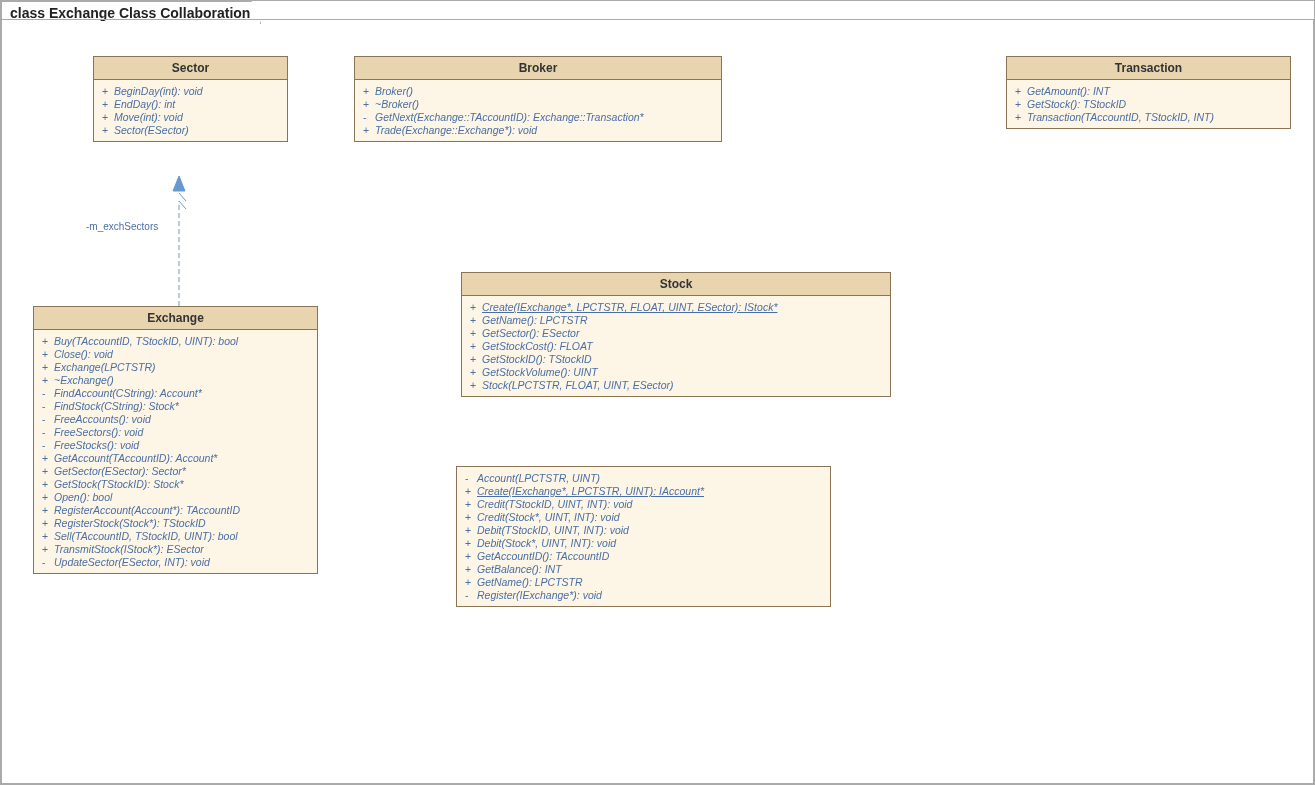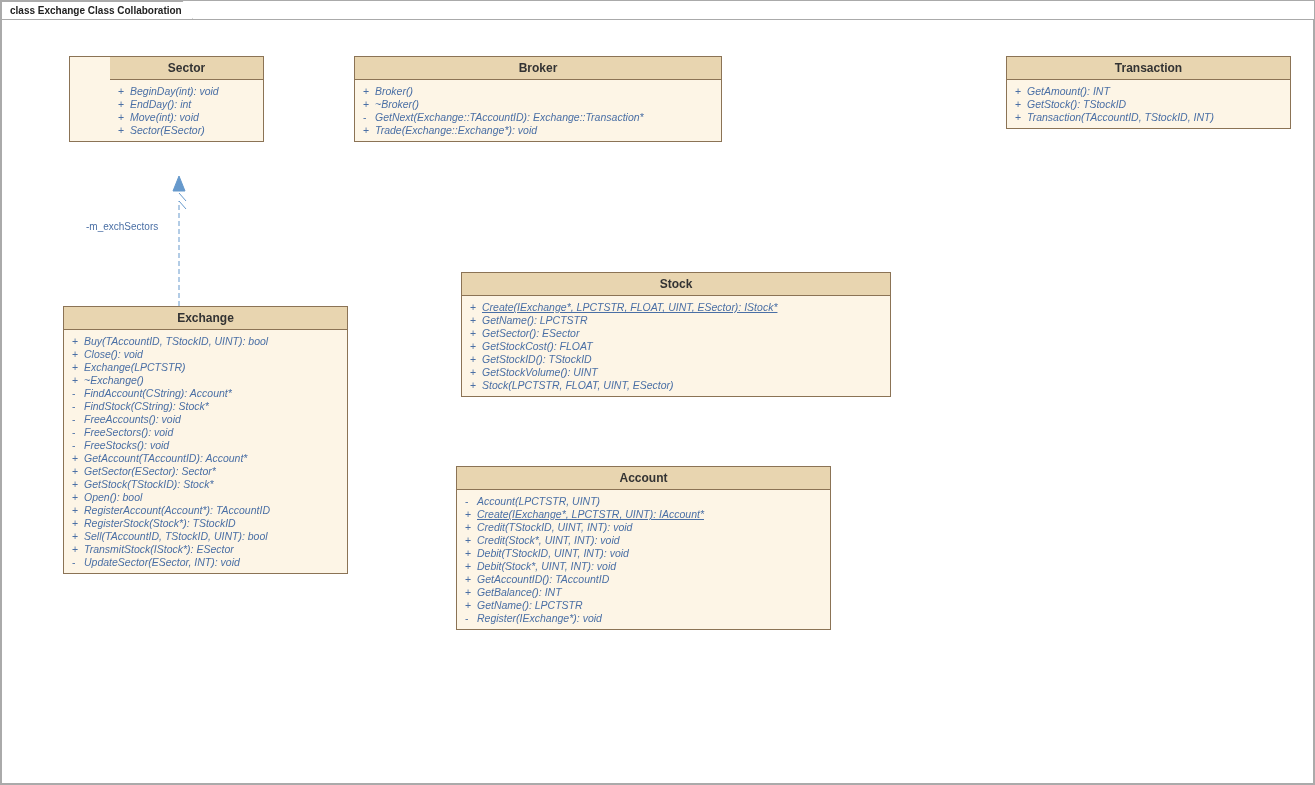--- a/index.html
+++ b/index.html
@@ -22,21 +22,21 @@
     }
 
     .tab-label {
       position: absolute;
       top: 0;
       left: 0;
       background: #fff;
       border: 1px solid #aaa;
       border-bottom: none;
       padding: 3px 10px 3px 8px;
-      font-size: 10px;
+      font-size: 14px;
       font-weight: bold;
       color: #222;
       clip-path: polygon(0 0, calc(100% - 10px) 0, 100% 100%, 0 100%);
     }
 
     .diagram-border {
       position: absolute;
       top: 18px;
       left: 0;
       right: 0;
@@ -120,21 +120,21 @@
     <polygon points="178,175 172,190 184,190" fill="#6699cc" stroke="#6699cc" stroke-width="1"></polygon>
 
     <polygon points="178,305 172,318 184,318" fill="white" stroke="#6699cc" stroke-width="1"></polygon>
 
     <line x1="178" y1="192" x2="185" y2="200" stroke="#6699cc" stroke-width="1"></line>
     <line x1="178" y1="200" x2="185" y2="208" stroke="#6699cc" stroke-width="1"></line>
   </svg>
 
   <div class="label-text" style="left: 85px; top: 220px;">-m_exchSectors</div>
 
-  <div class="uml-class" style="left: 68px; top: 55px; width: 195px; padding-left: 40px;">
+  <div class="uml-class" style="left: 92px; top: 55px; width: 195px;">
     <div class="uml-class-header">Sector</div>
     <div class="uml-class-body">
       <div class="uml-member">
         <span class="visibility">+</span>
         <span class="member-text">BeginDay(int): void</span>
       </div>
       <div class="uml-member">
         <span class="visibility">+</span>
         <span class="member-text">EndDay(): int</span>
       </div>
@@ -182,21 +182,21 @@
         <span class="visibility">+</span>
         <span class="member-text">GetStock(): TStockID</span>
       </div>
       <div class="uml-member">
         <span class="visibility">+</span>
         <span class="member-text">Transaction(TAccountID, TStockID, INT)</span>
       </div>
     </div>
   </div>
 
-  <div class="uml-class" style="left: 62px; top: 305px; width: 285px;">
+  <div class="uml-class" style="left: 32px; top: 305px; width: 285px;">
     <div class="uml-class-header">Exchange</div>
     <div class="uml-class-body">
       <div class="uml-member">
           <span class="visibility">+</span>
           <span class="member-text">Buy(TAccountID, TStockID, UINT): bool</span>
         </div>
       <div class="uml-member">
           <span class="visibility">+</span>
           <span class="member-text">Close(): void</span>
         </div>
@@ -295,21 +295,20 @@
           <span class="member-text">GetStockVolume(): UINT</span>
         </div>
       <div class="uml-member">
           <span class="visibility">+</span>
           <span class="member-text">Stock(LPCTSTR, FLOAT, UINT, ESector)</span>
         </div>
     </div>
   </div>
 
   <div class="uml-class" style="left: 455px; top: 465px; width: 375px;">
-    <div class="uml-class-header">Account</div>
     <div class="uml-class-body">
       <div class="uml-member">
           <span class="visibility">-</span>
           <span class="member-text">Account(LPCTSTR, UINT)</span>
         </div>
       <div class="uml-member underlined">
           <span class="visibility">+</span>
           <span class="member-text">Create(IExchange*, LPCTSTR, UINT): IAccount*</span>
         </div>
       <div class="uml-member">

